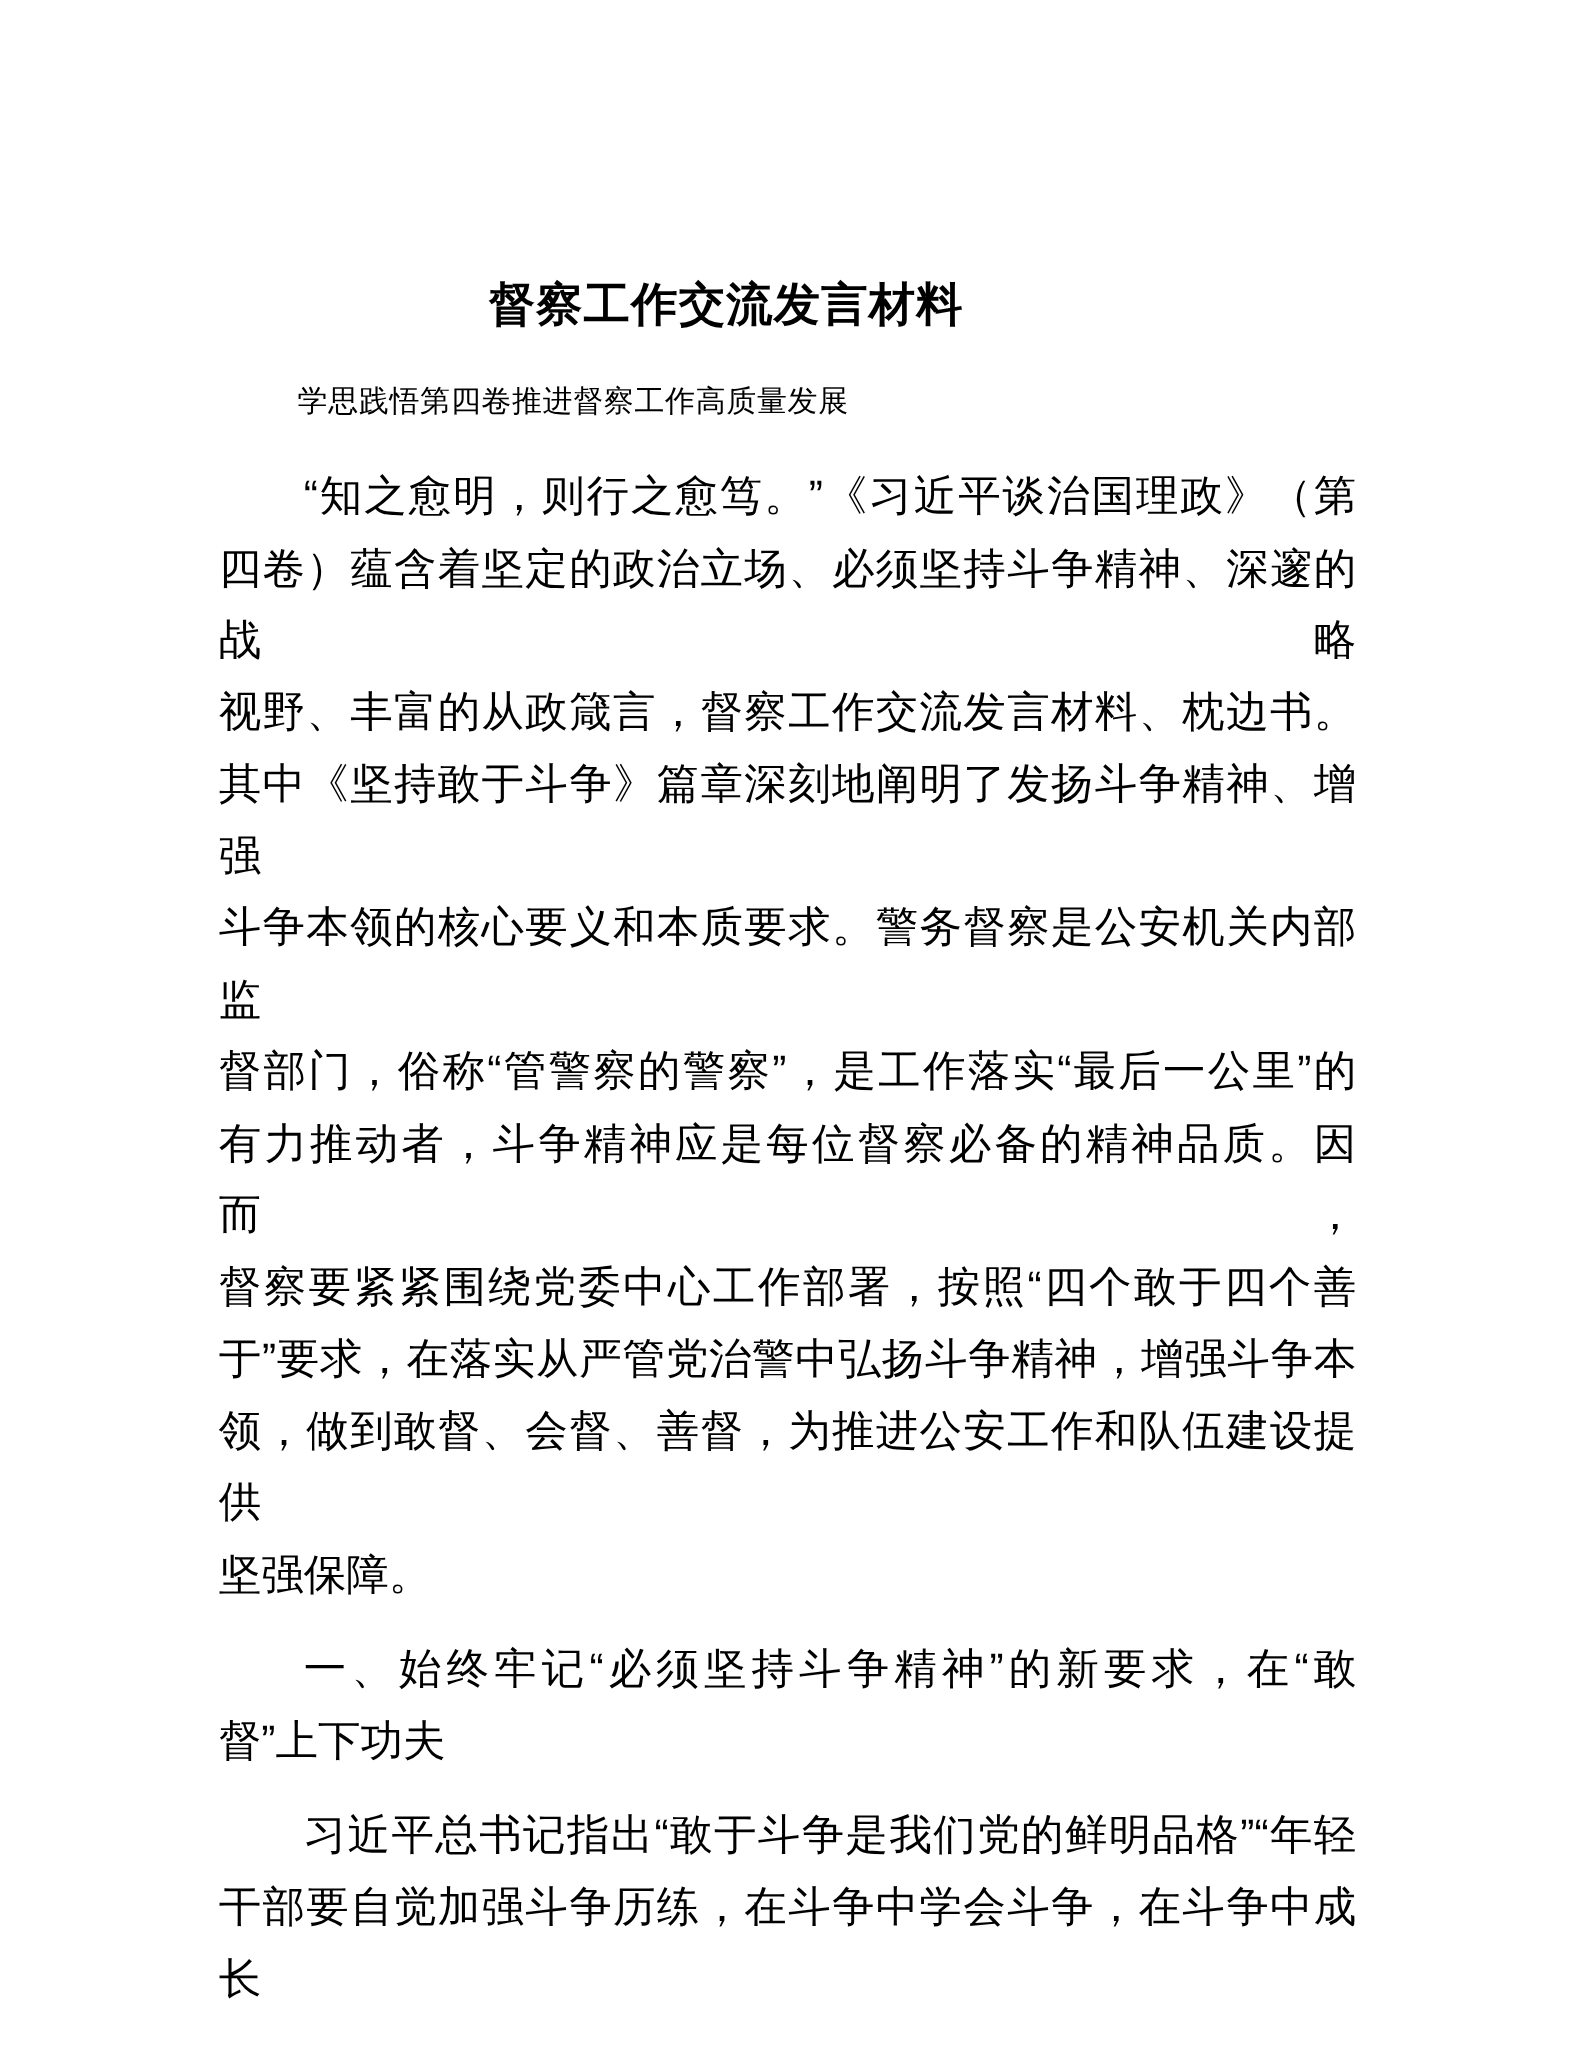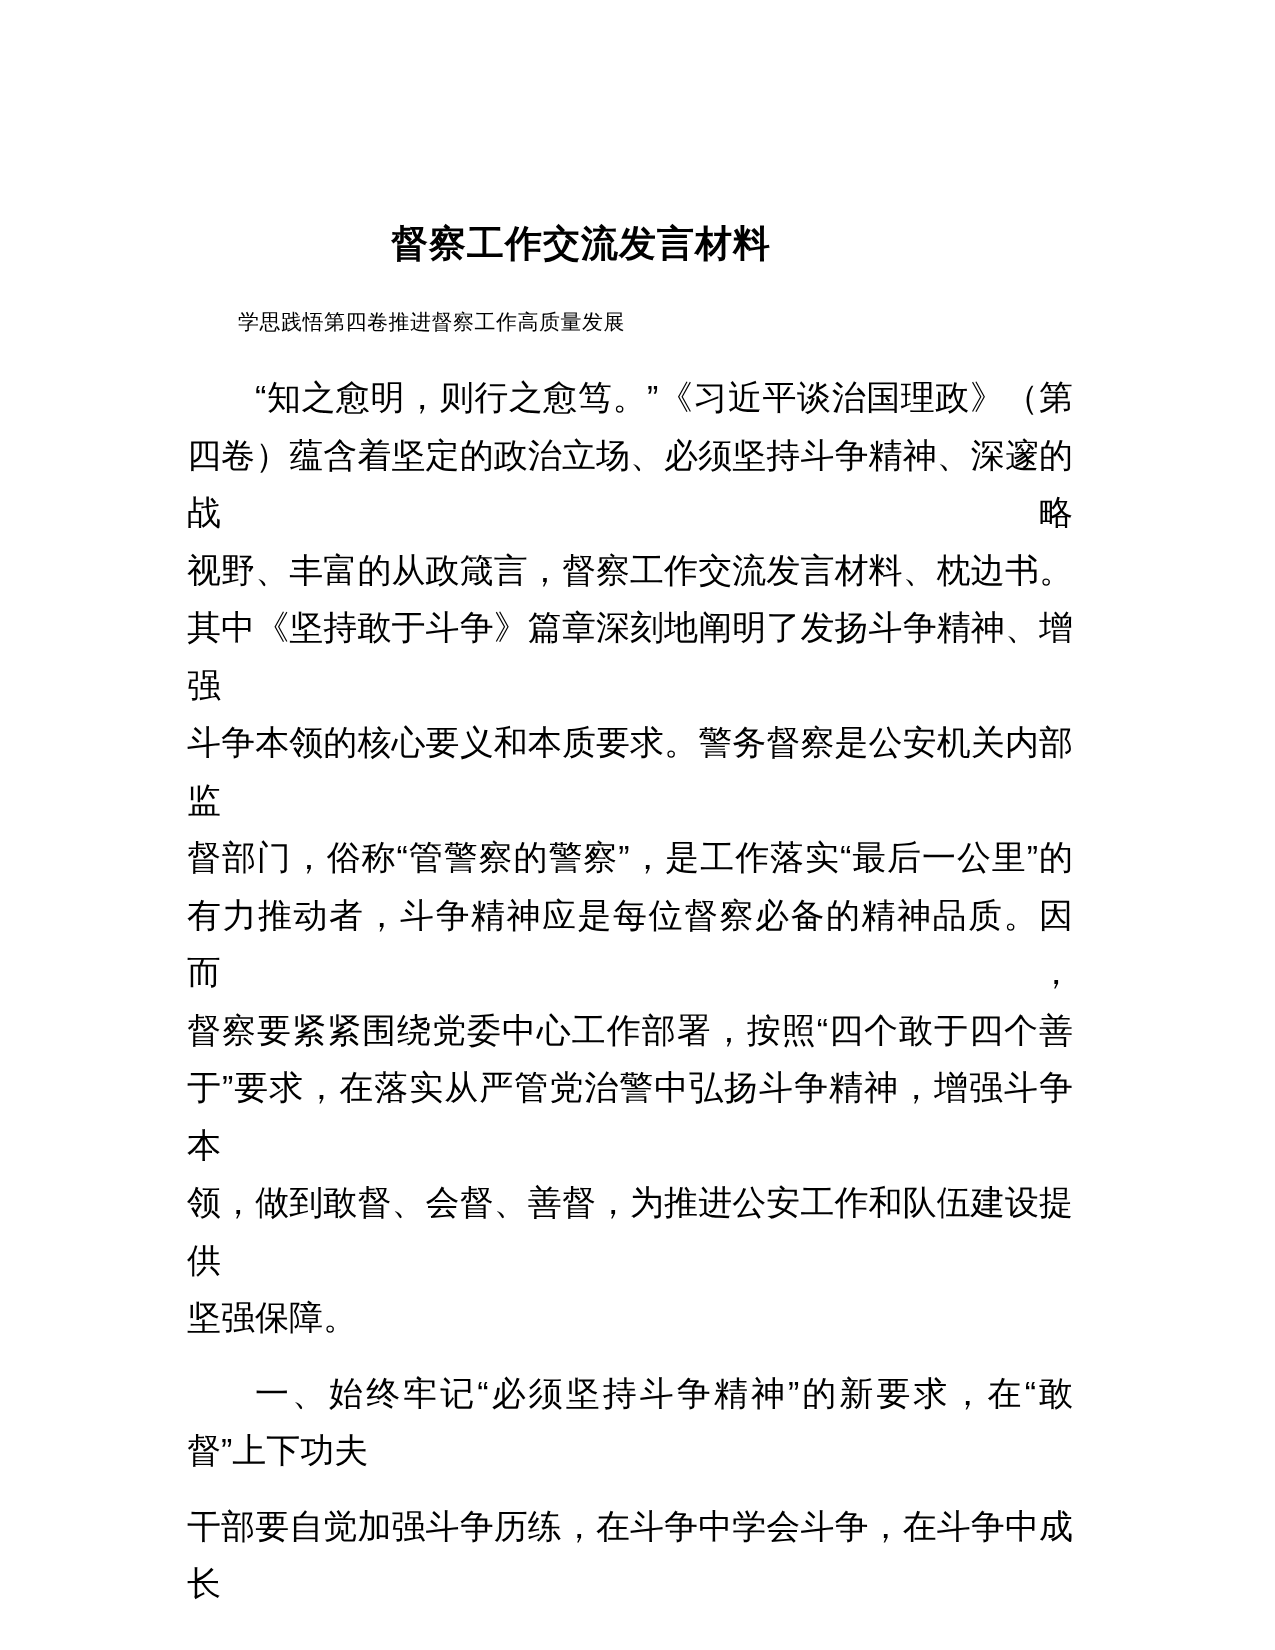--- a/index.html
+++ b/index.html
@@ -27,32 +27,32 @@
     font-size: 37px;
     font-weight: bold;
     line-height: 48px;
     text-align: center;
     padding-right: 98px;
     letter-spacing: 1px;
     white-space: nowrap;
   }
   .doc-subtitle {
     margin-top: 34px;
-    font-size: 21px;
+    font-size: 24px;
     font-weight: normal;
     line-height: 40px;
     padding-left: 63px;
     letter-spacing: 0.5px;
   }
   .doc-body {
     margin-top: 27px;
     font-size: 34px;
   }
   .para {
-    margin: 12px;
+    margin: 0;
   }
   .para + .para {
     margin-top: 18px;
   }
   .line {
     line-height: 57.5px;
     text-align: justify;
     text-align-last: justify;
     -moz-text-align-last: justify;
   }
@@ -83,17 +83,18 @@
           <div class="line">督察要紧紧围绕党委中心工作部署，按照“四个敢于四个善</div>
           <div class="line">于”要求，在落实从严管党治警中弘扬斗争精神，增强斗争本</div>
           <div class="line">领，做到敢督、会督、善督，为推进公安工作和队伍建设提供</div>
           <div class="line para-end">坚强保障。</div>
         </div>
         <div class="para heading">
           <div class="line indent">一、始终牢记“必须坚持斗争精神”的新要求，在“敢</div>
           <div class="line para-end">督”上下功夫</div>
         </div>
         <div class="para body">
+          <div class="line indent">习近平总书记指出“敢于斗争是我们党的鲜明品格”“年轻</div>
           <div class="line">干部要自觉加强斗争历练，在斗争中学会斗争，在斗争中成长</div>
         </div>
       </div>
   </div>
 </div>
 
 </body></html>

